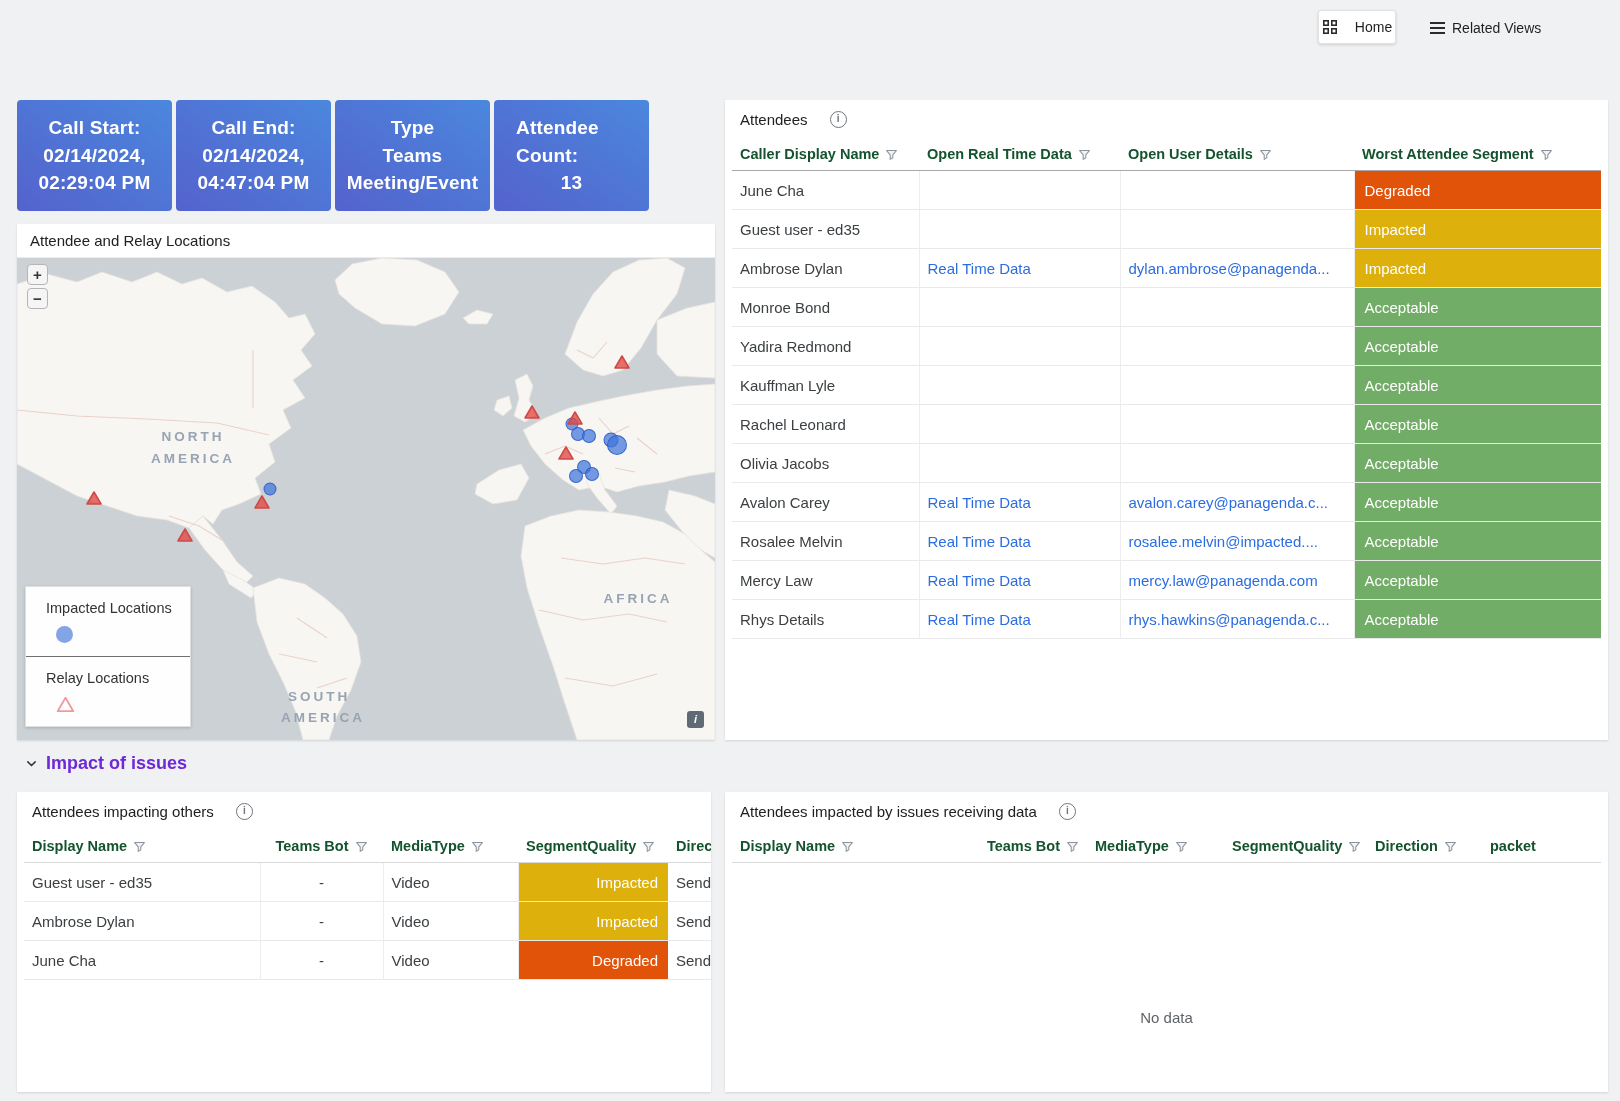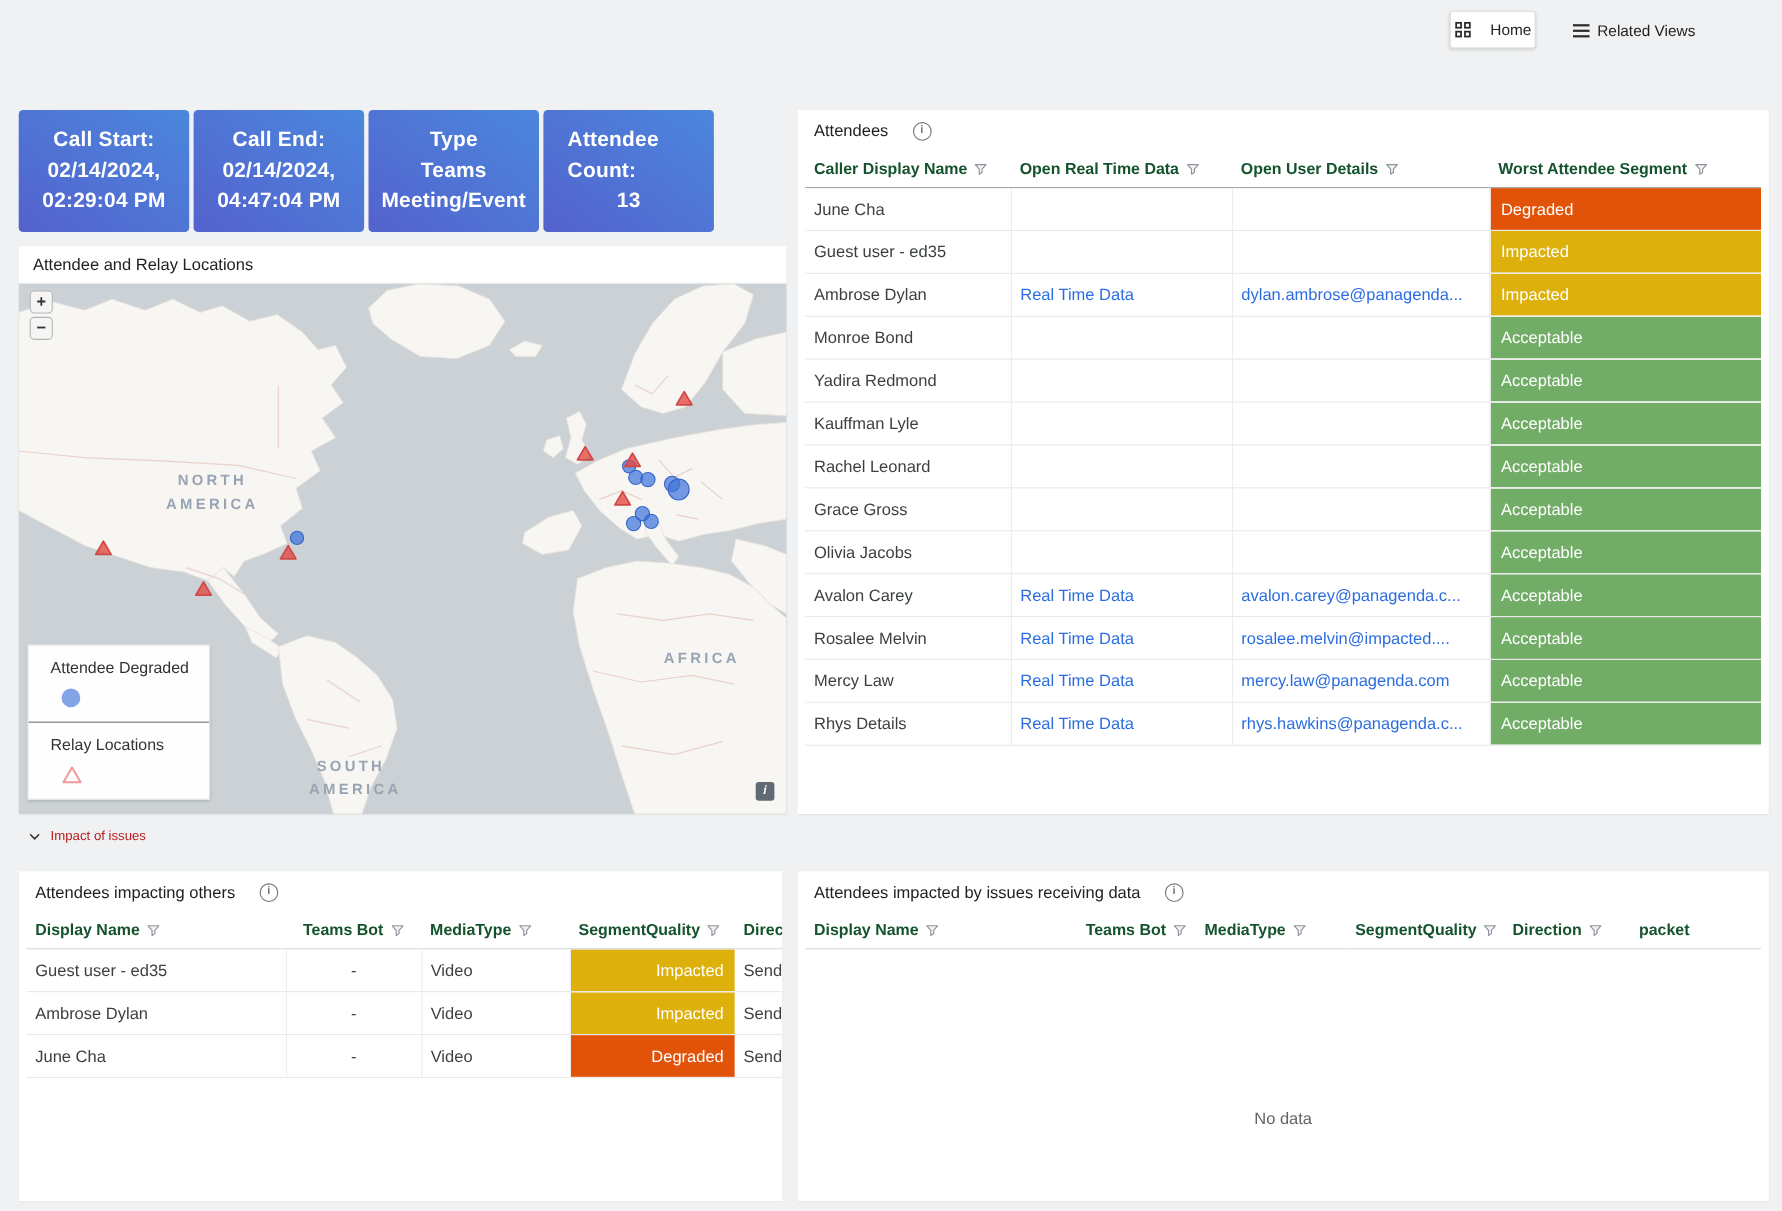--- a/index.html
+++ b/index.html
@@ -61,21 +61,21 @@
   td.vline{border-right:1px solid #ededed;}
   td.badge-cell{padding:0;}
   .badge{height:100%;display:flex;align-items:center;color:#fff;font-size:15px;padding:0 10px;box-sizing:border-box;}
   .badge.right{justify-content:flex-end;}
   a.rtd{color:#2b6de0;text-decoration:none;cursor:pointer;}
 
   .attendees-panel{left:725px;top:100px;width:883px;height:640px;overflow:hidden;}
   .attendees-panel table{width:869px;margin:4px 0 0 7px;}
 
   .impact-header{position:absolute;left:25px;top:753px;display:flex;align-items:center;gap:8px;
-    font-size:12px;color:#b91c1c;font-weight:400;}
+    font-size:18px;color:#6d28d9;font-weight:700;}
 
   .impacting-panel{left:17px;top:792px;width:694px;height:300px;overflow:hidden;}
   .impacting-panel table{width:764px;margin:4px 0 0 7px;}
   .impacting-panel th{border-bottom-color:#d9d9d9;}
 
   .impacted-panel{left:725px;top:792px;width:883px;height:300px;overflow:hidden;}
   .impacted-panel table{width:869px;margin:4px 0 0 7px;}
   .impacted-panel th{border-bottom-color:#d9d9d9;}
   .no-data{margin-top:146px;text-align:center;font-size:15px;color:#5f6368;}
 
@@ -203,21 +203,21 @@
           <div class="mk-tri" style="left: 168px; top: 277px;"><svg width="17" height="15" viewBox="0 0 17 15">
               <path d="M8.5 1.5 L15.5 13.5 L1.5 13.5 Z" fill="rgba(225,72,66,.78)" stroke="#cf4a46" stroke-width="1.6" stroke-linejoin="round"></path>
             </svg></div>
         </div>
       <div class="zoomctl">
         <button>+</button>
         <button>−</button>
       </div>
       <div class="legend" id="mapLegend">
           <div class="legend-item">
-            <div>Attendee Degraded</div>
+            <div>Impacted Locations</div>
             <div class="legend-swatch"><span class="legend-circle"></span></div>
           </div>
           <div class="legend-item">
             <div>Relay Locations</div>
             <div class="legend-swatch"><svg width="19" height="17" viewBox="0 0 17 15">
                 <path d="M8.5 1.5 L15.5 13.5 L1.5 13.5 Z" fill="none" stroke="#f0999a" stroke-width="1.6" stroke-linejoin="round"></path>
               </svg></div>
           </div>
         </div>
       <button class="attr-btn">i</button>
@@ -296,28 +296,20 @@
           <tr>
             <td class="vline">Kauffman Lyle</td>
             <td class="vline"></td>
             <td class="vline"></td>
             <td class="badge-cell">
               <div class="badge" style="background: rgb(113, 173, 102);">Acceptable</div>
             </td>
           </tr>
           <tr>
             <td class="vline">Rachel Leonard</td>
-            <td class="vline"></td>
-            <td class="vline"></td>
-            <td class="badge-cell">
-              <div class="badge" style="background: rgb(113, 173, 102);">Acceptable</div>
-            </td>
-          </tr>
-          <tr>
-            <td class="vline">Grace Gross</td>
             <td class="vline"></td>
             <td class="vline"></td>
             <td class="badge-cell">
               <div class="badge" style="background: rgb(113, 173, 102);">Acceptable</div>
             </td>
           </tr>
           <tr>
             <td class="vline">Olivia Jacobs</td>
             <td class="vline"></td>
             <td class="vline"></td>

